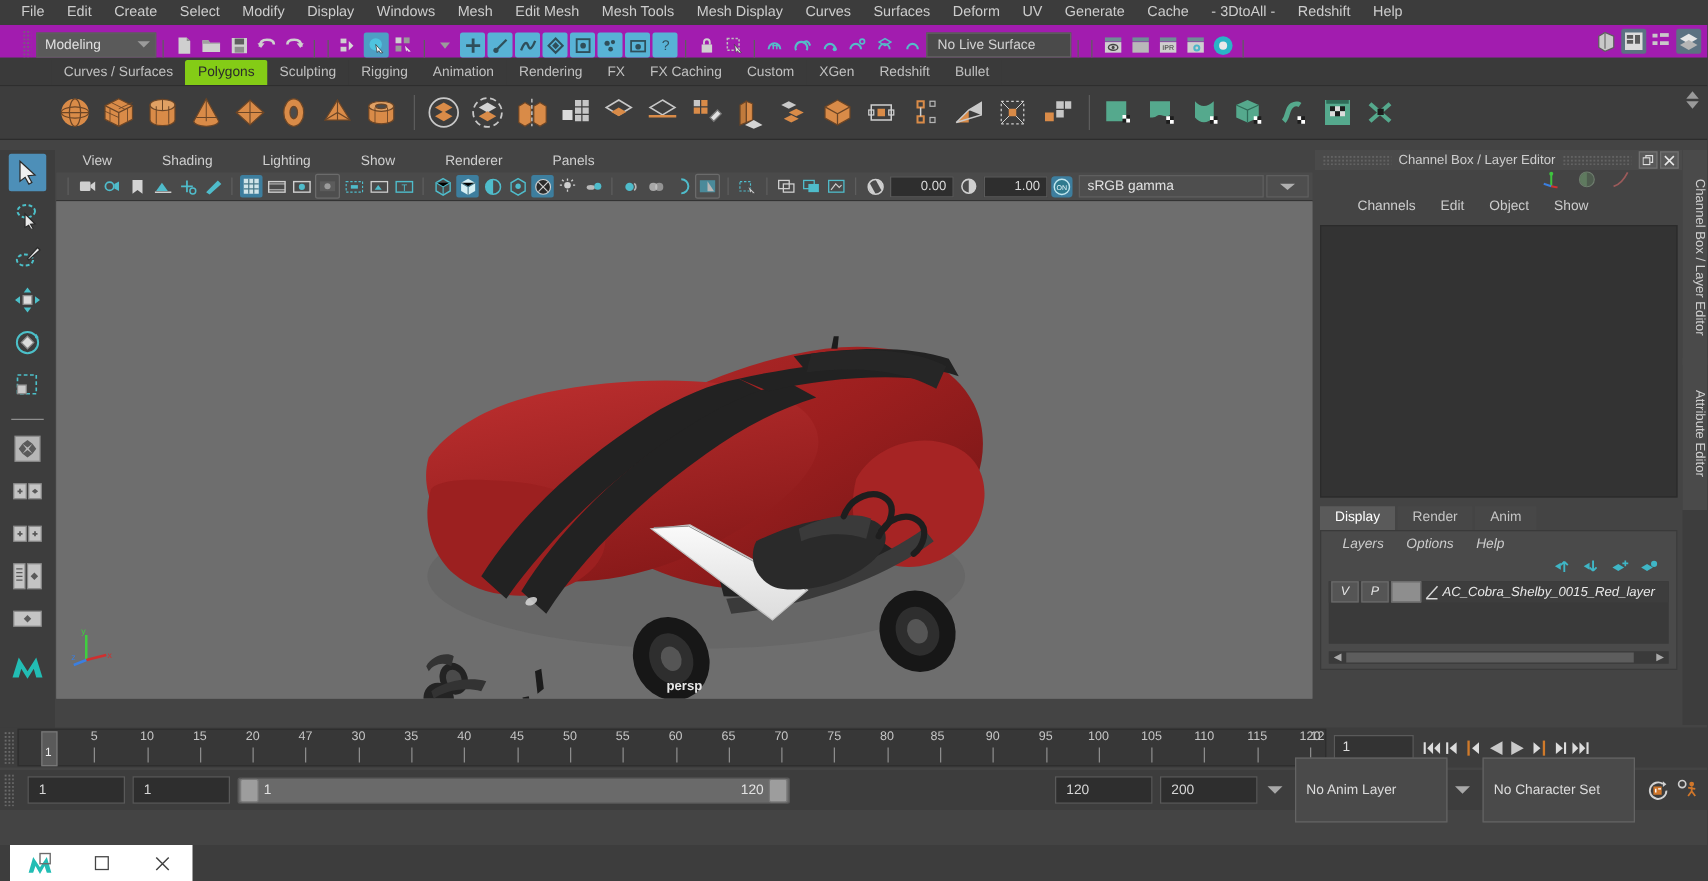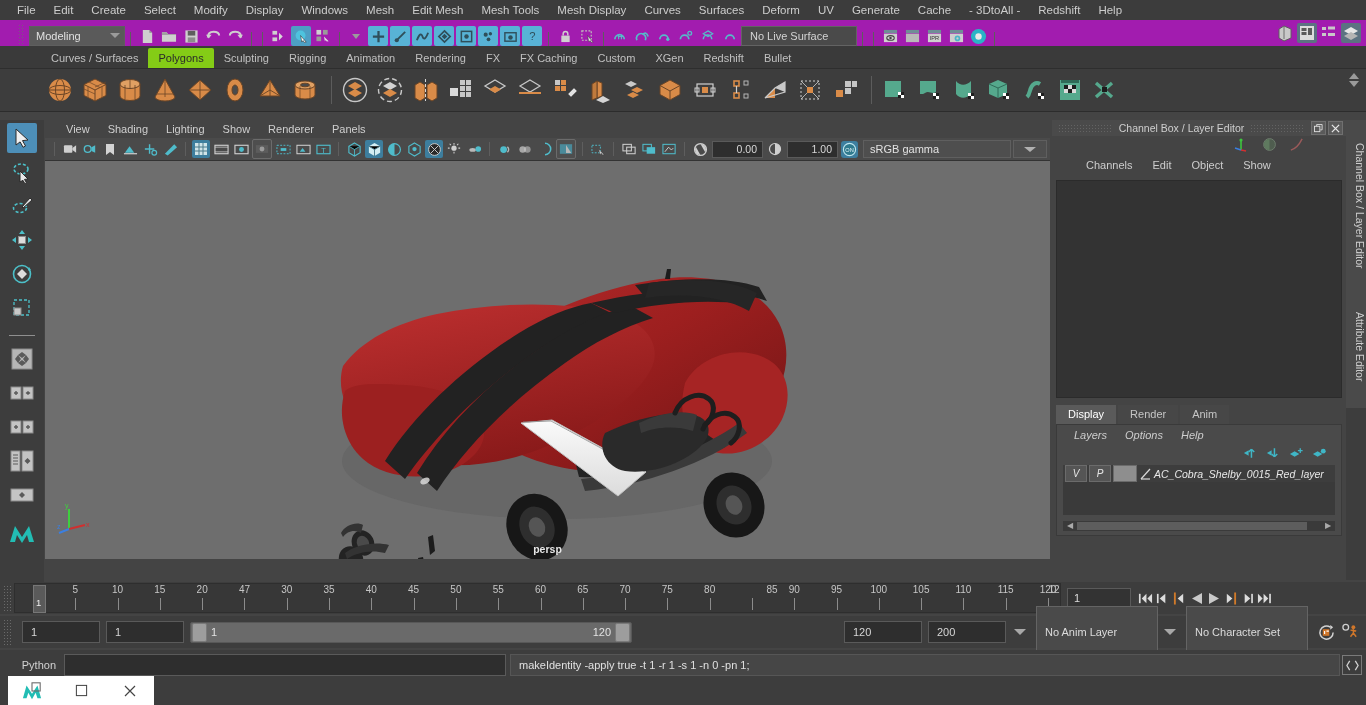--- a/index.html
+++ b/index.html
@@ -40,21 +40,21 @@
 
   
   .toolbox{position:absolute;left:0;top:120px;width:44px;height:460px;background:#3d3d3d;
            display:flex;flex-direction:column;align-items:center;padding-top:3px;}
   .tool{width:30px;height:30px;margin-bottom:4px;display:flex;align-items:center;justify-content:center;border-radius:2px;}
   .tool.act{background:#4d8fb8;}
   .tbdiv{width:26px;height:1px;background:#8f8f8f;margin:8px 0;}
 
   
   .vpwrap{position:absolute;left:45px;top:120px;width:1005px;height:460px;background:#444;}
-  .vpmenu{height:18px;display:flex;align-items:center;padding-left:12px;background:#444;}
+  .vpmenu{height:18px;display:flex;align-items:center;padding-left:12px;background:#444;gap:22px;}
   .vpmenu .mi{padding:0 9px;font-size:11px;color:#cfcfcf;}
   .vptools{height:22px;background:#4a4a4a;display:flex;align-items:center;padding-left:4px;border-bottom:1px solid #333;}
   .vt{width:18px;height:18px;display:inline-flex;align-items:center;justify-content:center;margin:0 1px;border-radius:2px;}
   .vt.on{background:#3d7e9e;}
   .vt.frame{border:1px solid #6b6b6b;background:#4e4e4e;}
   .numfield{width:44px;height:15px;background:#2e2e2e;border:1px solid #5a5a5a;color:#d8d8d8;font-size:10.5px;
             display:flex;align-items:center;justify-content:flex-end;padding-right:5px;margin:0 2px;}
   .gammasel{width:140px;height:16px;background:#4e4e4e;border:1px solid #5f5f5f;display:flex;align-items:center;
             padding-left:6px;font-size:11px;color:#e2e2e2;margin-left:4px;}
   .gammaarw{width:32px;height:16px;background:#4e4e4e;border:1px solid #5f5f5f;margin-left:2px;position:relative;}
@@ -1183,21 +1183,21 @@
         <div class="ticklbl" style="left: 525.5px;">60</div>
         <div class="tick" style="left: 525.5px;"></div>
         <div class="ticklbl" style="left: 567.792px;">65</div>
         <div class="tick" style="left: 567.792px;"></div>
         <div class="ticklbl" style="left: 610.083px;">70</div>
         <div class="tick" style="left: 610.083px;"></div>
         <div class="ticklbl" style="left: 652.375px;">75</div>
         <div class="tick" style="left: 652.375px;"></div>
         <div class="ticklbl" style="left: 694.667px;">80</div>
         <div class="tick" style="left: 694.667px;"></div>
-        <div class="ticklbl" style="left: 757px;">85</div>
+        <div class="ticklbl" style="left: 735px;">85</div>
         <div class="tick" style="left: 736.958px;"></div>
         <div class="ticklbl" style="left: 779.25px;">90</div>
         <div class="tick" style="left: 779.25px;"></div>
         <div class="ticklbl" style="left: 821.542px;">95</div>
         <div class="tick" style="left: 821.542px;"></div>
         <div class="ticklbl" style="left: 863.833px;">100</div>
         <div class="tick" style="left: 863.833px;"></div>
         <div class="ticklbl" style="left: 906.125px;">105</div>
         <div class="tick" style="left: 906.125px;"></div>
         <div class="ticklbl" style="left: 948.417px;">110</div>
@@ -1287,30 +1287,20 @@
     </div>
     <div style="width:24px;display:flex;align-items:center;justify-content:center;margin-right:4px">
       <svg width="19" height="18" viewBox="0 0 20 18">
           <circle cx="5" cy="4" r="3" fill="none" stroke="#cfcfcf" stroke-width="1.4"></circle>
           <circle cx="13" cy="4" r="2" fill="#d0762a"></circle>
           <path d="M13 6v4l-3 4M13 10l3 4M10 7l6 1" stroke="#d0762a" stroke-width="1.5" fill="none"></path>
         </svg>
     </div>
   </div>
 
-  <div class="cmdline">
-    <div class="cmdlabel">Python</div>
-    <div class="cmdinput"></div>
-    <div class="cmdresult">makeIdentity -apply true -t 1 -r 1 -s 1 -n 0 -pn 1;</div>
-    <div class="cmdicon">
-      <svg width="13" height="13" viewBox="0 0 14 14">
-          <path d="M4 2L1 7l3 5M10 2l3 5-3 5" stroke="#cfcfcf" stroke-width="1.4" fill="none"></path>
-        </svg>
-    </div>
-  </div>
 
   <div class="taskbar">
     <div class="winbox">
       <div class="wbtn">
         <svg width="22" height="20" viewBox="0 0 24 22">
             <path d="M2 19L6 5l6 9 6-9 4 14h-4l-2-6-4 7-4-7-2 6z" fill="#22bdb4"></path>
             <rect x="12" y="2" width="9" height="9" fill="none" stroke="#6b6b6b" stroke-width="1.2"></rect>
           </svg>
       </div>
       <div class="wbtn">

